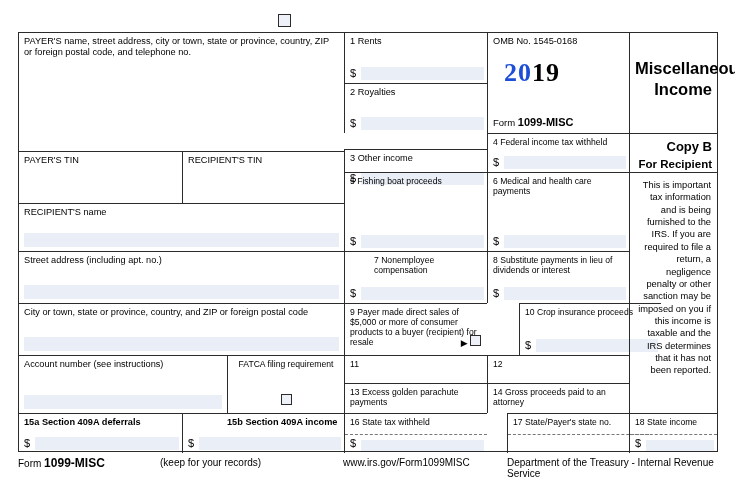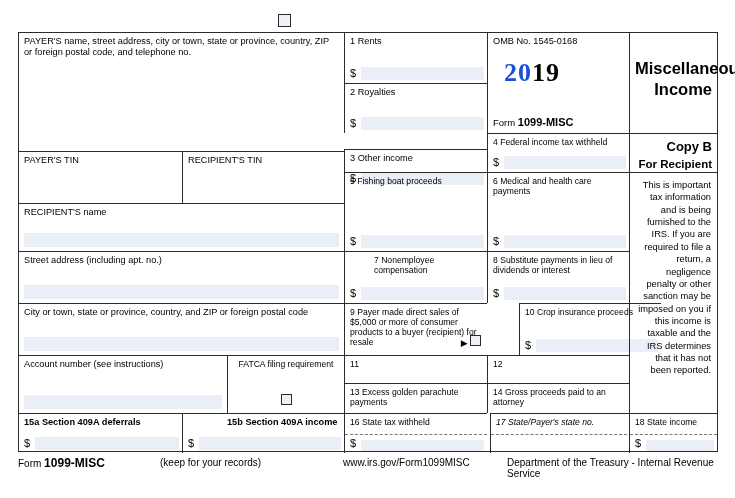--- a/index.html
+++ b/index.html
@@ -176,21 +176,21 @@
       <span>10 Crop insurance proceeds</span>
       <span class="dollar">$</span>
       <div class="fillbox" style="left:16px;"></div>
     </div>
     <div class="cell t bl bt" style="left:468px;top:322px;width:142px;height:28px;">
       <span>12</span>
     </div>
     <div class="cell t bl bt" style="left:468px;top:350px;width:142px;height:30px;">
       <span>14 Gross proceeds paid to an attorney</span>
     </div>
-    <div class="cell t bl bt" style="left:471px;top:380px;width:142px;height:40px;font-style:italic;">
+    <div class="cell t bl bt" style="left:488px;top:380px;width:142px;height:40px;">
       <span>17 State/Payer's state no.</span>
       <div style="position:absolute;left:0;right:0;top:20px;border-top:1px dashed #777;"></div>
     </div>
 
     <div class="cell bl" style="left:610px;top:0;width:88px;height:100px;">
       <div class="title-r" style="padding-top:22px;">
         <span>Miscellaneous</span><br>
         <span>Income</span>
       </div>
     </div>

